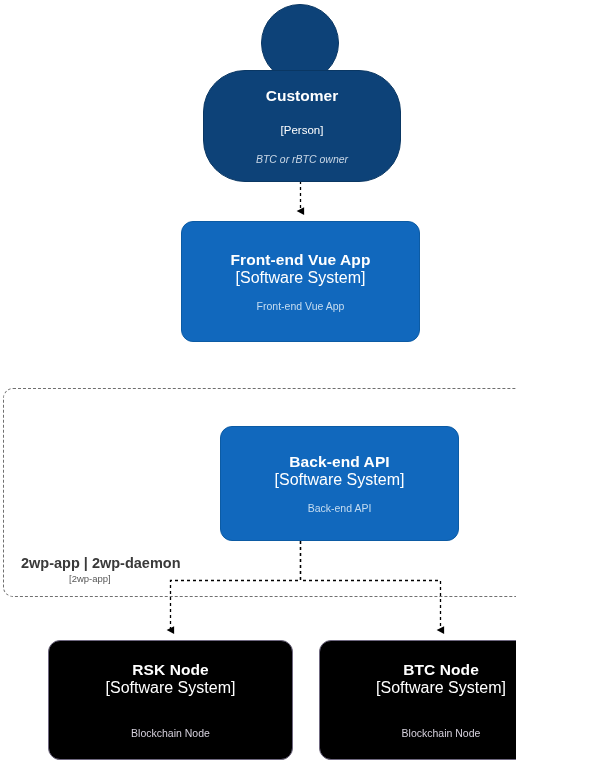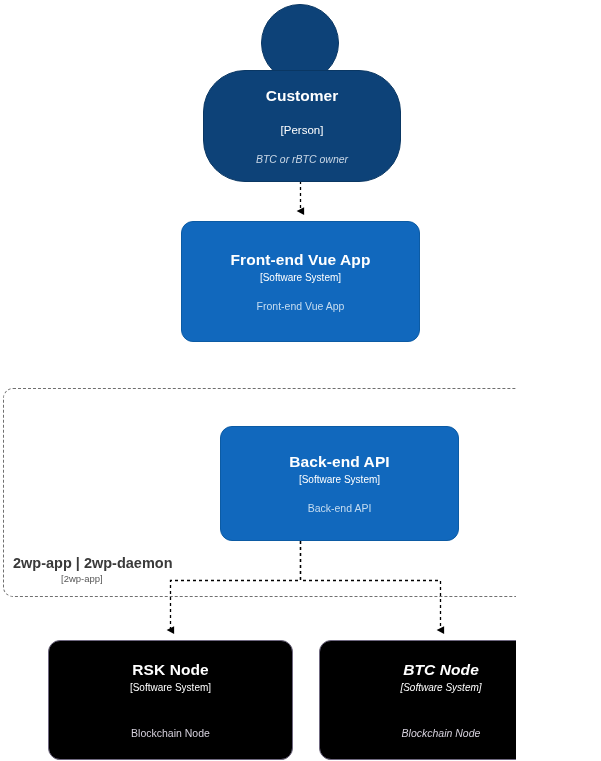--- a/index.html
+++ b/index.html
@@ -33,21 +33,21 @@
     z-index: 3;
   }
   .node .title {
     font-weight: bold;
     font-size: 15.5px;
     line-height: 19px;
     color: #ffffff;
     letter-spacing: 0.1px;
   }
   .node .tech {
-    font-size: 10px;
+    font-size: 16px;
     line-height: 15px;
     color: #ffffff;
     margin-top: 1px;
   }
   .node .desc {
     font-size: 10.5px;
     line-height: 14px;
     margin-top: 14px;
   }
 
@@ -115,20 +115,21 @@
     box-sizing: border-box;
     border: 1.4px dashed #707070;
     border-radius: 10px;
     background: transparent;
     z-index: 1;
   }
   .boundary-label {
     position: absolute;
     z-index: 2;
     text-align: left;
+    margin-left: 8px;
   }
   .boundary-label .bname {
     font-weight: bold;
     font-size: 14.5px;
     line-height: 18px;
     color: #3a3a3a;
     white-space: nowrap;
   }
   .boundary-label .btype {
     font-size: 9.5px;
@@ -200,19 +201,19 @@
     <div class="tech">[Software System]</div>
     <div class="desc">Back-end API</div>
   </div>
 
   <div class="node ext" style="left:48px; top:640px; width:245px; height:120px;">
     <div class="title">RSK Node</div>
     <div class="tech">[Software System]</div>
     <div class="desc">Blockchain Node</div>
   </div>
 
-  <div class="node ext" style="left:319px; top:640px; width:244px; height:120px;font-style:italic;">
+  <div class="node ext" style="left:319px; top:640px; width:244px; height:120px;">
     <div class="title">BTC Node</div>
     <div class="tech">[Software System]</div>
     <div class="desc">Blockchain Node</div>
   </div>
 
 </div>
 
 </body></html>

